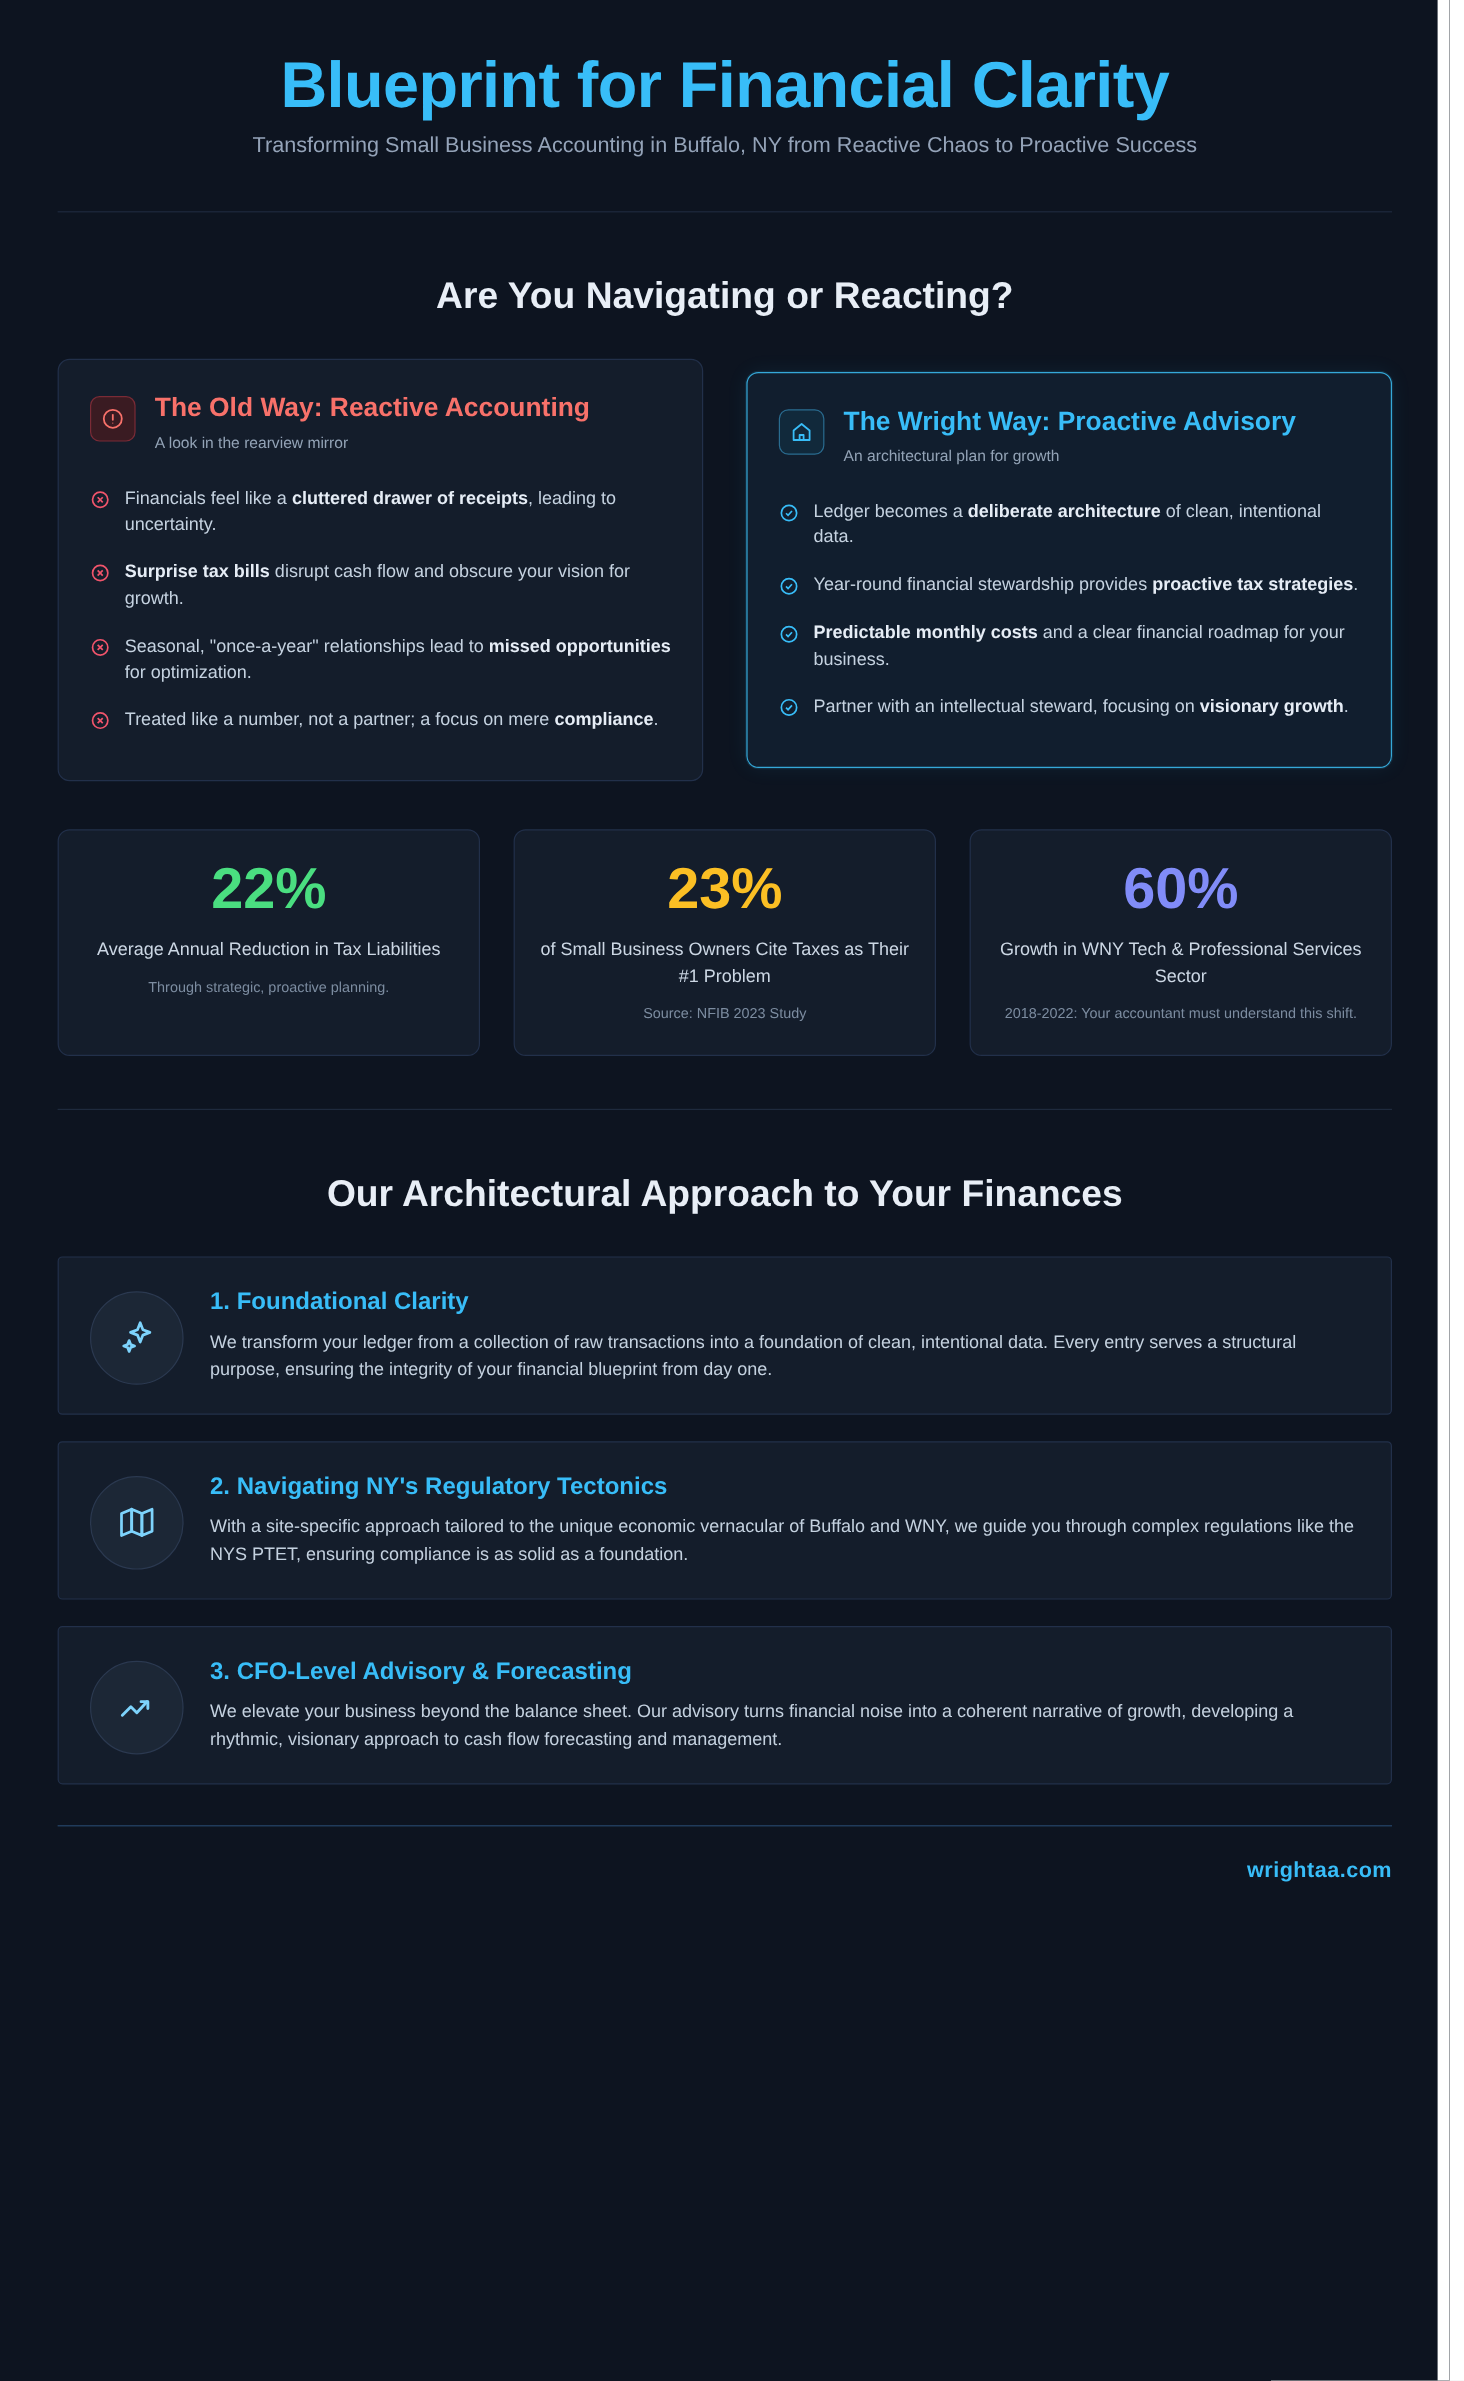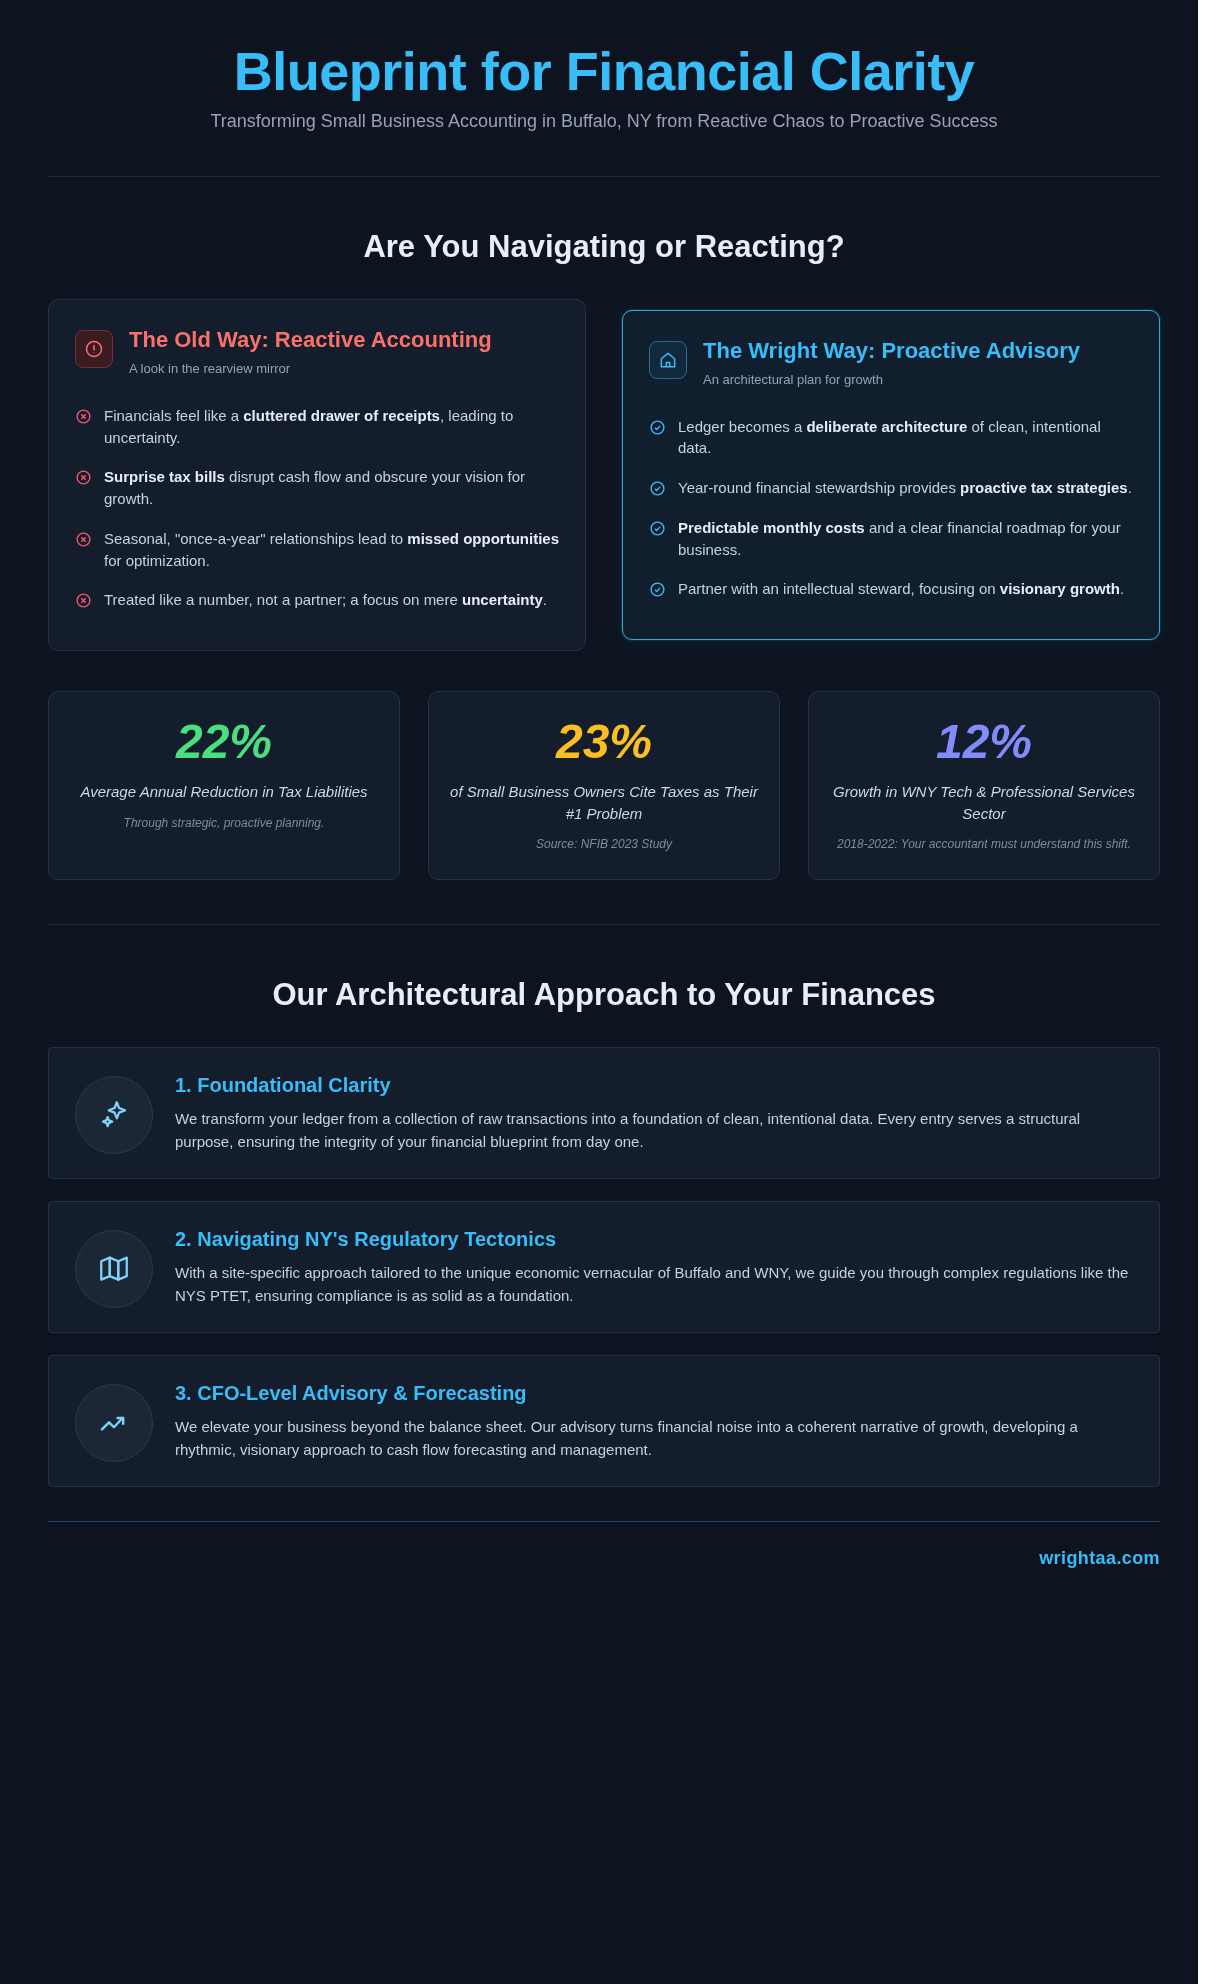--- a/index.html
+++ b/index.html
@@ -111,21 +111,20 @@
     flex: 0 0 17px;
     width: 17px; height: 17px;
     margin-top: 3px;
   }
   ul.pts li b { color: #e6edf6; }
   
   .stats {
     display: flex;
     gap: 28px;
     padding-top: 40px;
-    font-style: italic;
   }
   .stat {
     flex: 1;
     background: #141d2b;
     border: 1px solid #22304a;
     border-radius: 10px;
     padding: 24px 18px 26px;
     text-align: center;
   }
   .stat .num {
@@ -256,21 +255,21 @@
             </span>
             <span><span>Seasonal, "once-a-year" relationships lead to </span><b>missed opportunities</b><span> for optimization.</span></span>
           </li>
           <li>
             <span class="bullet">
               <svg width="17" height="17" viewBox="0 0 24 24" fill="none" stroke="#f0546b" stroke-width="2">
                   <circle cx="12" cy="12" r="9"></circle>
                   <path d="M9 9l6 6M15 9l-6 6"></path>
                 </svg>
             </span>
-            <span><span>Treated like a number, not a partner; a focus on mere </span><b>uncertainty</b><span>.</span></span>
+            <span><span>Treated like a number, not a partner; a focus on mere </span><b>compliance</b><span>.</span></span>
           </li>
         </ul>
       </div>
 
       <div class="card highlight">
         <div class="card-head">
           <div class="badge blue">
             <svg width="20" height="20" viewBox="0 0 24 24" fill="none" stroke="#38bdf8" stroke-width="1.8" stroke-linejoin="round">
               <path d="M4 10.5L12 4l8 6.5V20H4z"></path>
                 <path d="M10 20v-5h4v5"></path>
@@ -327,21 +326,21 @@
         <div class="num" style="color:#4ade80">22%</div>
         <div class="lab">Average Annual Reduction in Tax Liabilities</div>
         <div class="sub">Through strategic, proactive planning.</div>
       </div>
       <div class="stat">
         <div class="num" style="color:#fbbf24">23%</div>
         <div class="lab">of Small Business Owners Cite Taxes as Their #1 Problem</div>
         <div class="sub">Source: NFIB 2023 Study</div>
       </div>
       <div class="stat">
-        <div class="num" style="color:#818cf8">12%</div>
+        <div class="num" style="color:#818cf8">60%</div>
         <div class="lab">Growth in WNY Tech &amp; Professional Services Sector</div>
         <div class="sub">2018-2022: Your accountant must understand this shift.</div>
       </div>
     </div>
 
     <div class="rule" style="margin-top:44px"></div>
 
     <h2 class="section-title">Our Architectural Approach to Your Finances</h2>
 
     <div>

